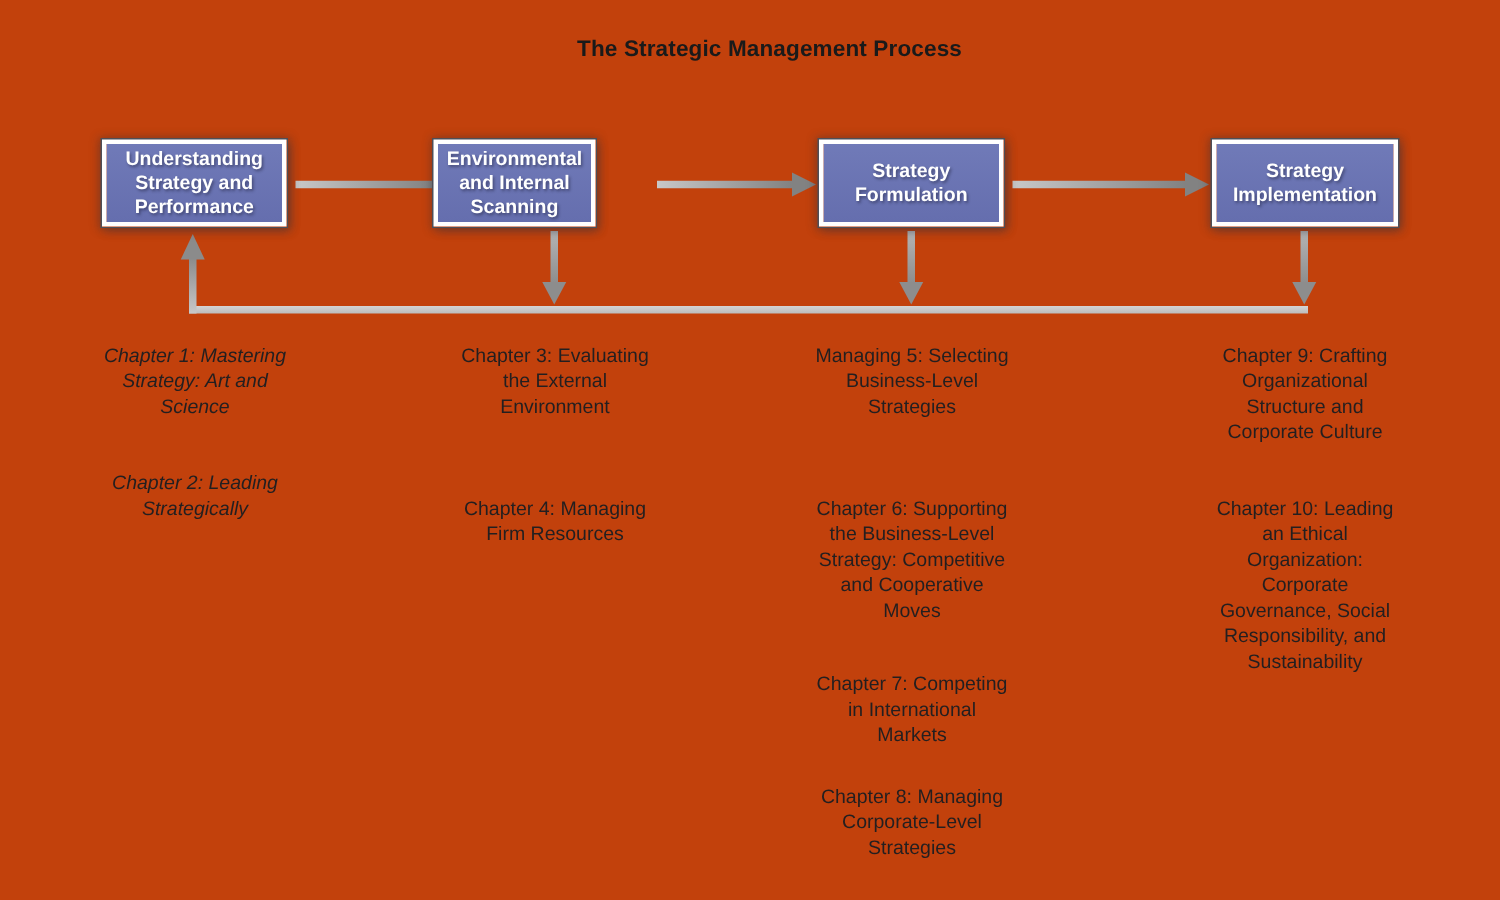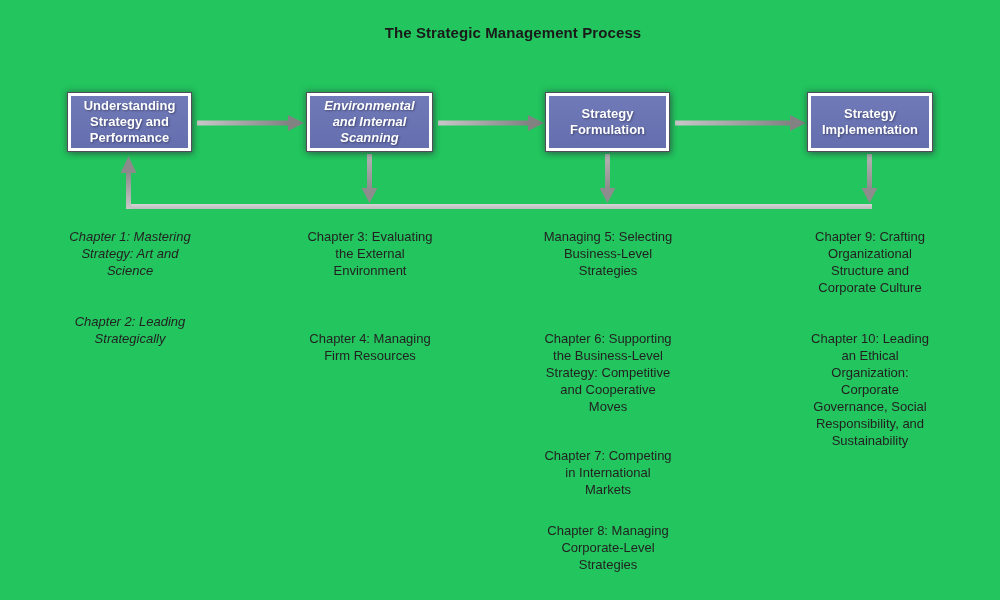--- a/index.html
+++ b/index.html
@@ -3,21 +3,21 @@
 <meta charset="utf-8">
 <style>
   * { margin: 0; padding: 0; box-sizing: border-box; }
   html, body { background: #ffffff; }
   body { font-family: "Liberation Sans", "DejaVu Sans", sans-serif; }
 
   .canvas {
     position: relative;
     width: 1000px;
     height: 600px;
-    background: #22c55e;
+    background: #c2410c;
     overflow: hidden;
   }
 
   .diagram-title {
     position: absolute;
     left: 13px; top: 24px;
     width: 1000px;
     text-align: center;
     font-size: 15px;
     font-weight: bold;
@@ -48,21 +48,21 @@
   .process-box .box-label {
     color: #ffffff;
     font-weight: bold;
     font-size: 13px;
     line-height: 16px;
     white-space: pre-line;
     text-shadow: 1px 1px 2px rgba(20,20,40,0.45);
   }
 
   .box-1 { left: 68px;  top: 93px; width: 123px; height: 58px; }
-  .box-2 { left: 307px; top: 93px; width: 125px; height: 58px; font-style: italic; }
+  .box-2 { left: 289px; top: 93px; width: 108px; height: 58px; }
   .box-3 { left: 546px; top: 93px; width: 123px; height: 58px; }
   .box-4 { left: 808px; top: 93px; width: 124px; height: 58px; }
 
   .chapter {
     position: absolute;
     width: 200px;
     text-align: center;
     font-size: 13px;
     line-height: 17px;
     color: #231f20;

